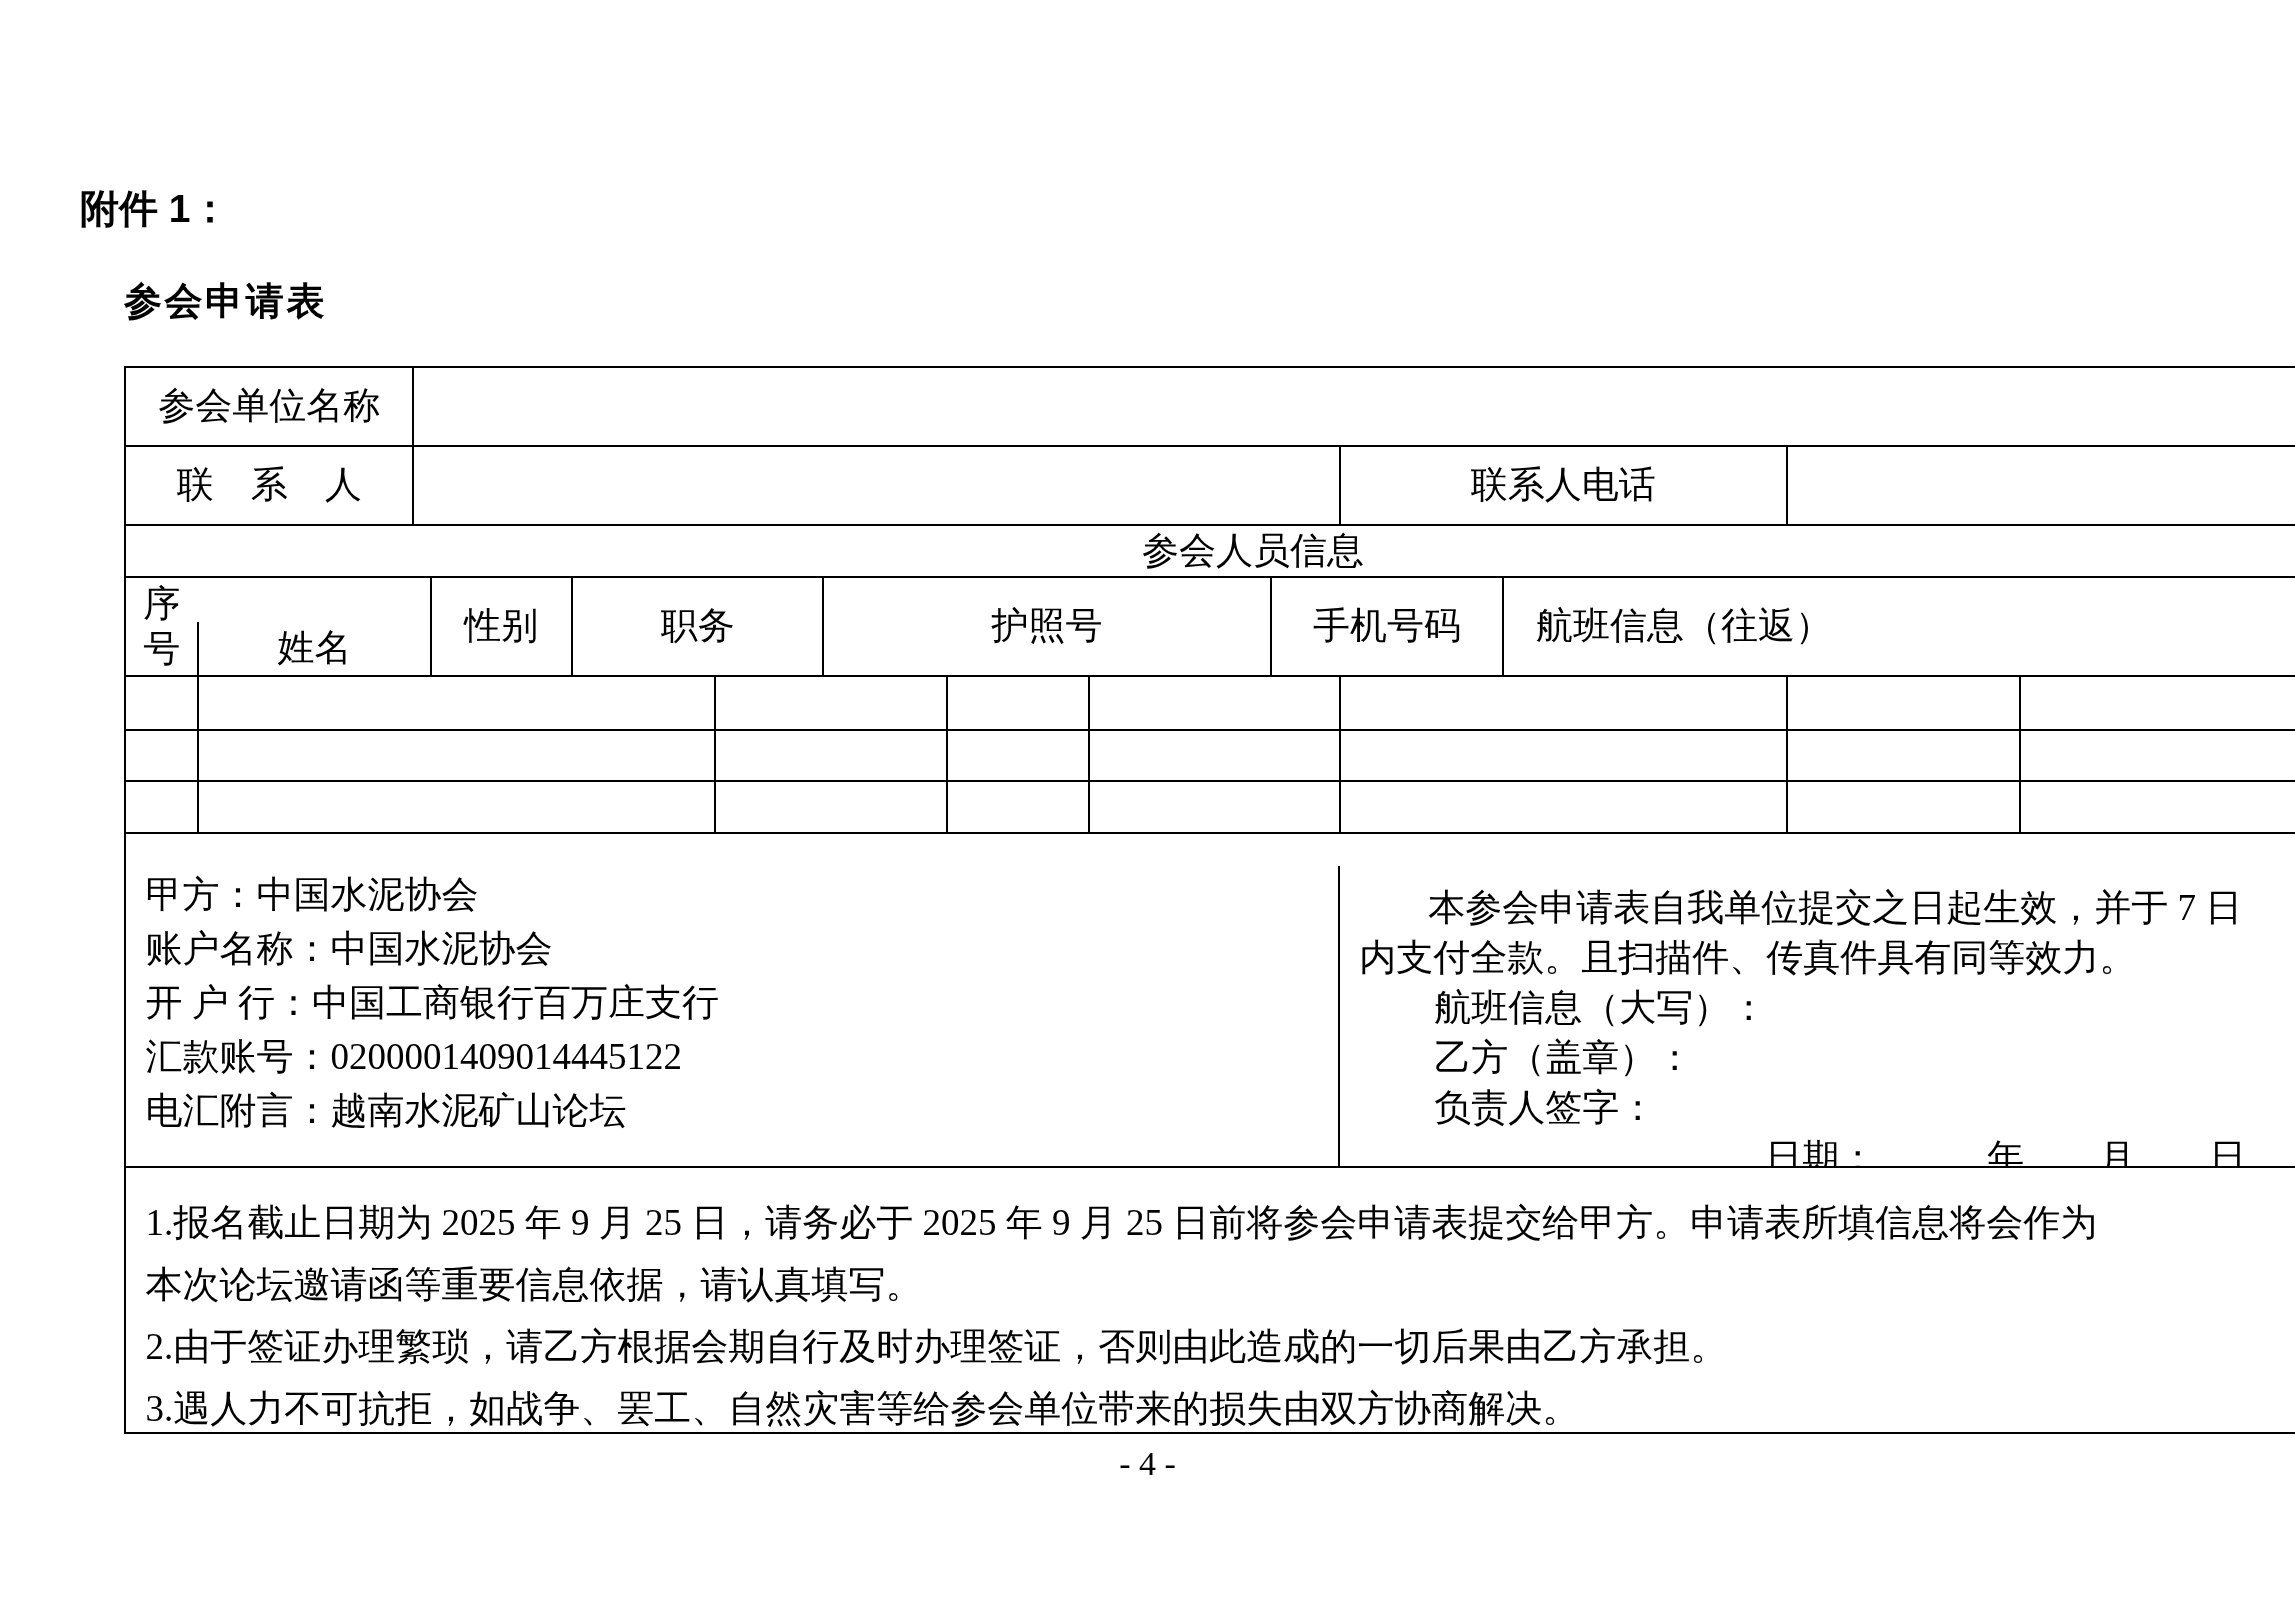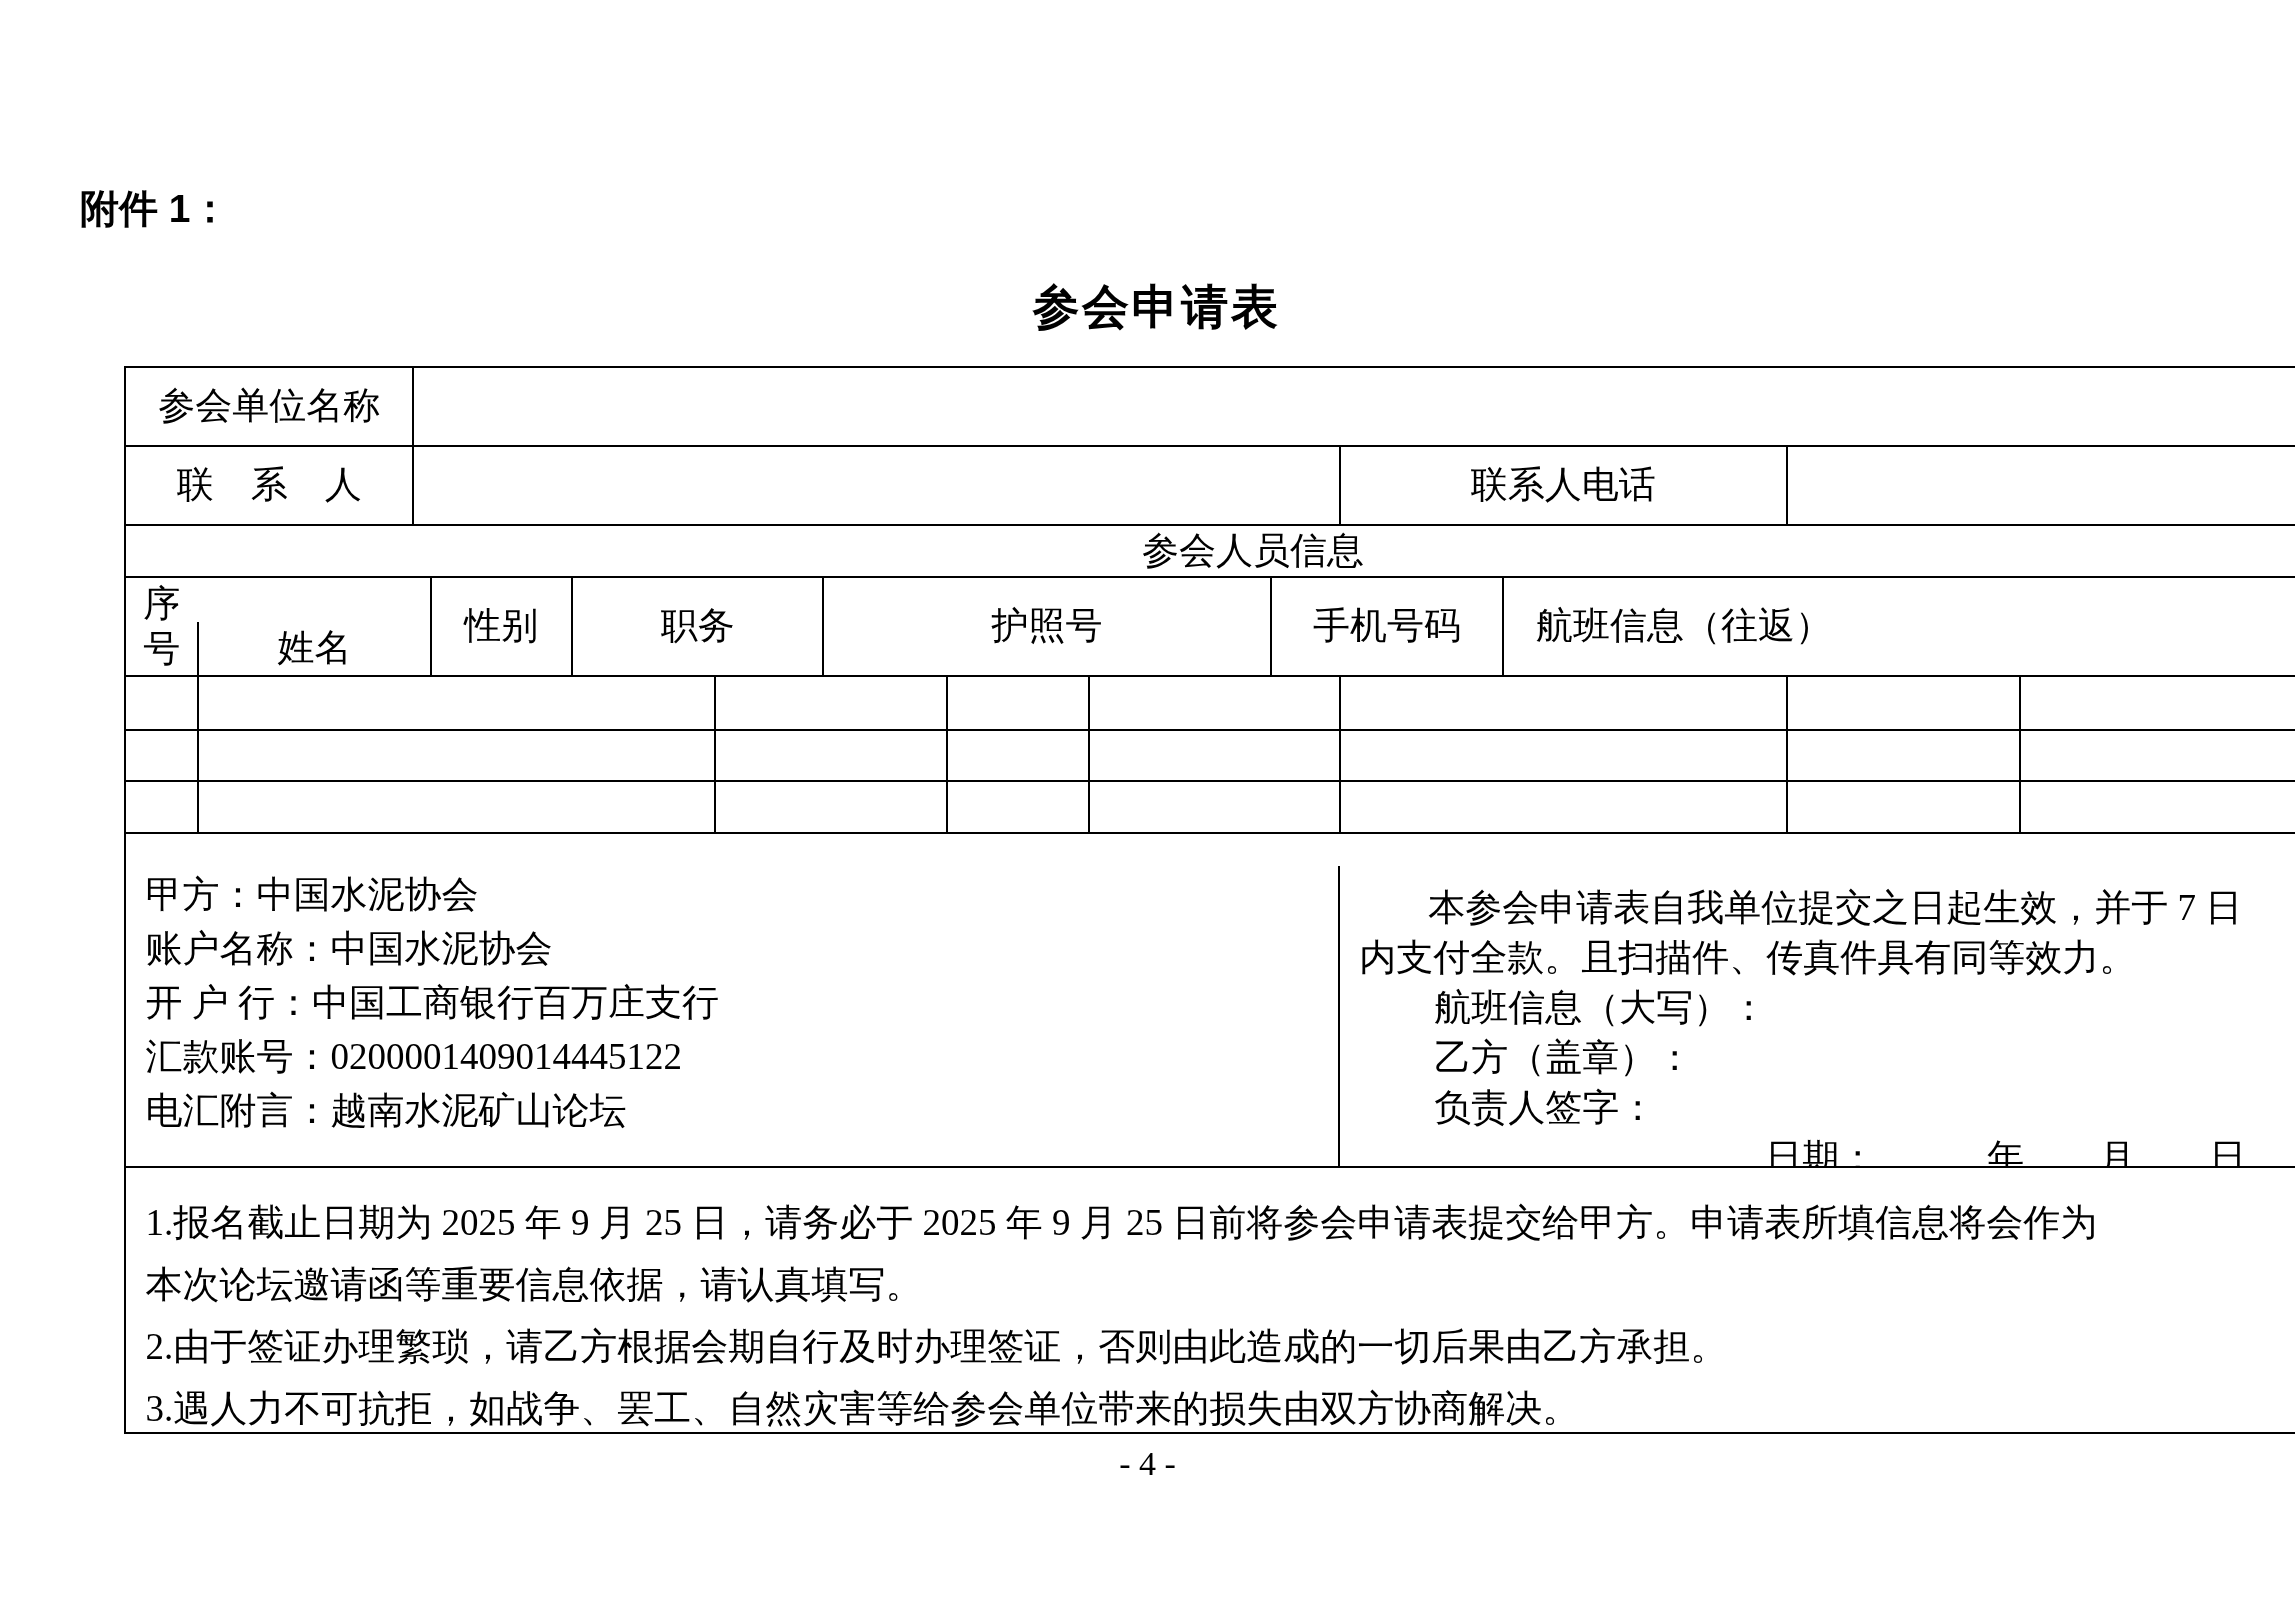--- a/index.html
+++ b/index.html
@@ -12,21 +12,21 @@
     overflow:hidden;
   }
   .hei{font-family:"Liberation Sans","DejaVu Sans",sans-serif;font-weight:bold;text-align:center;}
 
   .attachment{
     position:absolute;left:80px;top:188px;
     font-size:39px;line-height:1.1;
   }
   .doc-title{
     position:absolute;left:124px;top:276px;width:2065px;
-    text-align:center;font-size:47px;letter-spacing:2.6px;
+    text-align:left;font-size:38px;letter-spacing:2.6px;
   }
 
   
   .tbl{
     position:absolute;left:124px;top:366px;width:2258px;
     border:2.6px solid #000;box-sizing:border-box;
     font-size:37px;
   }
   .row{display:flex;box-sizing:border-box;border-top:2.6px solid #000;}
   .row.first{border-top:none;}

